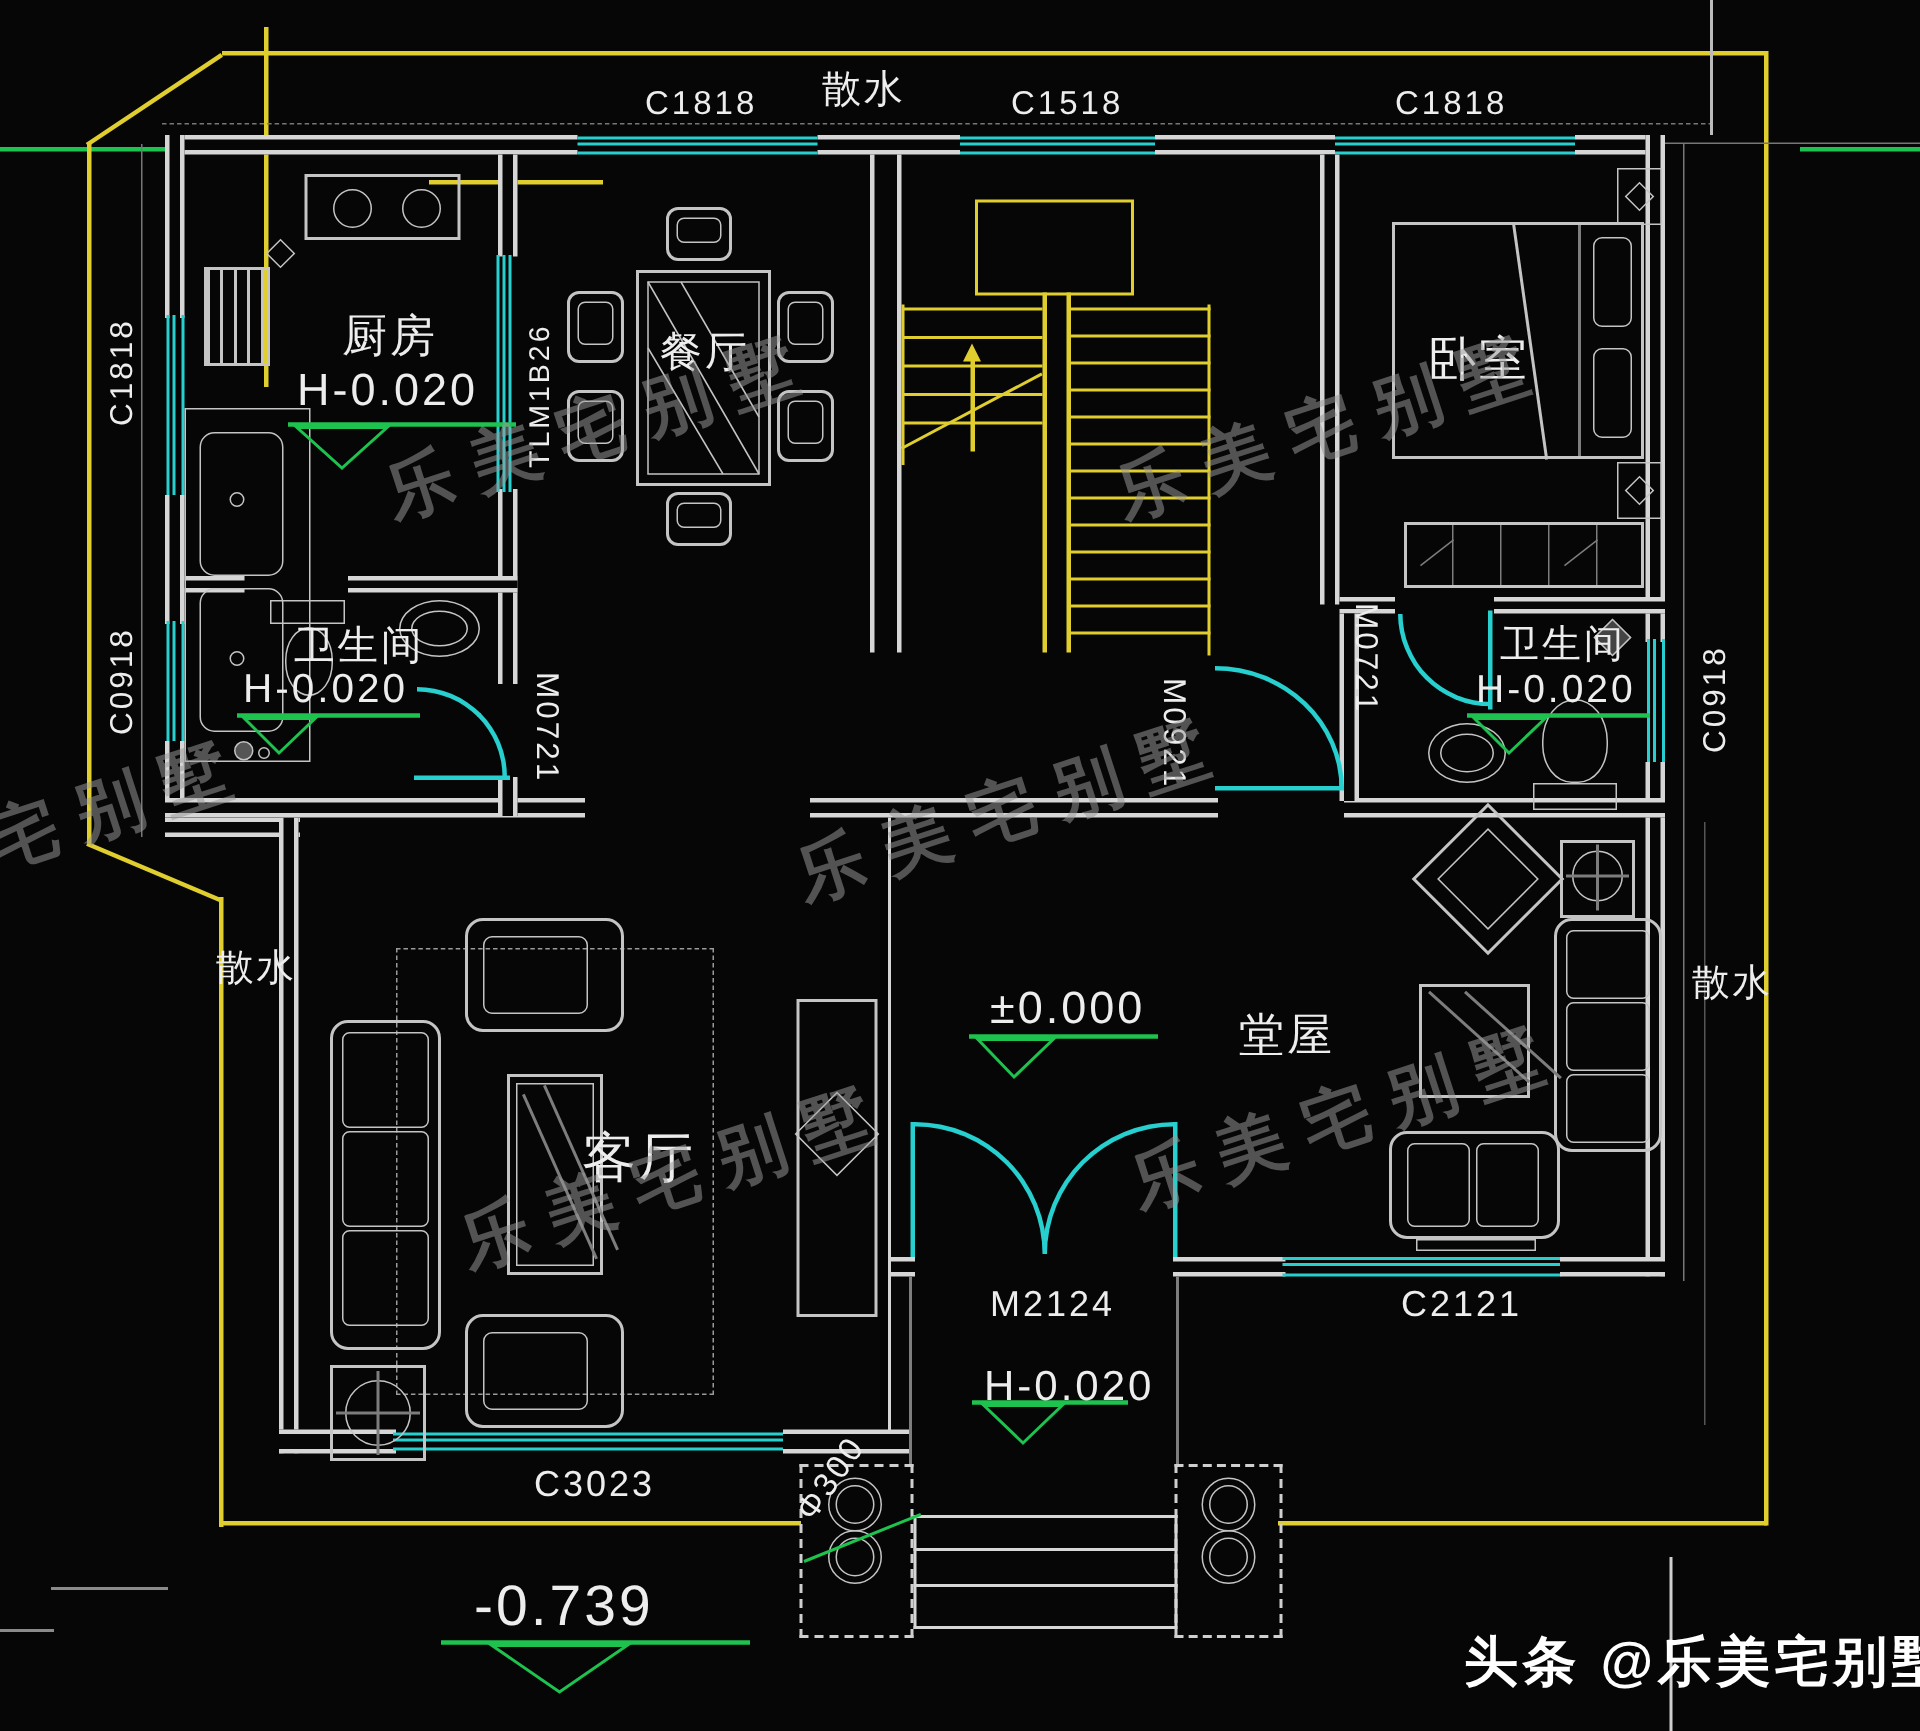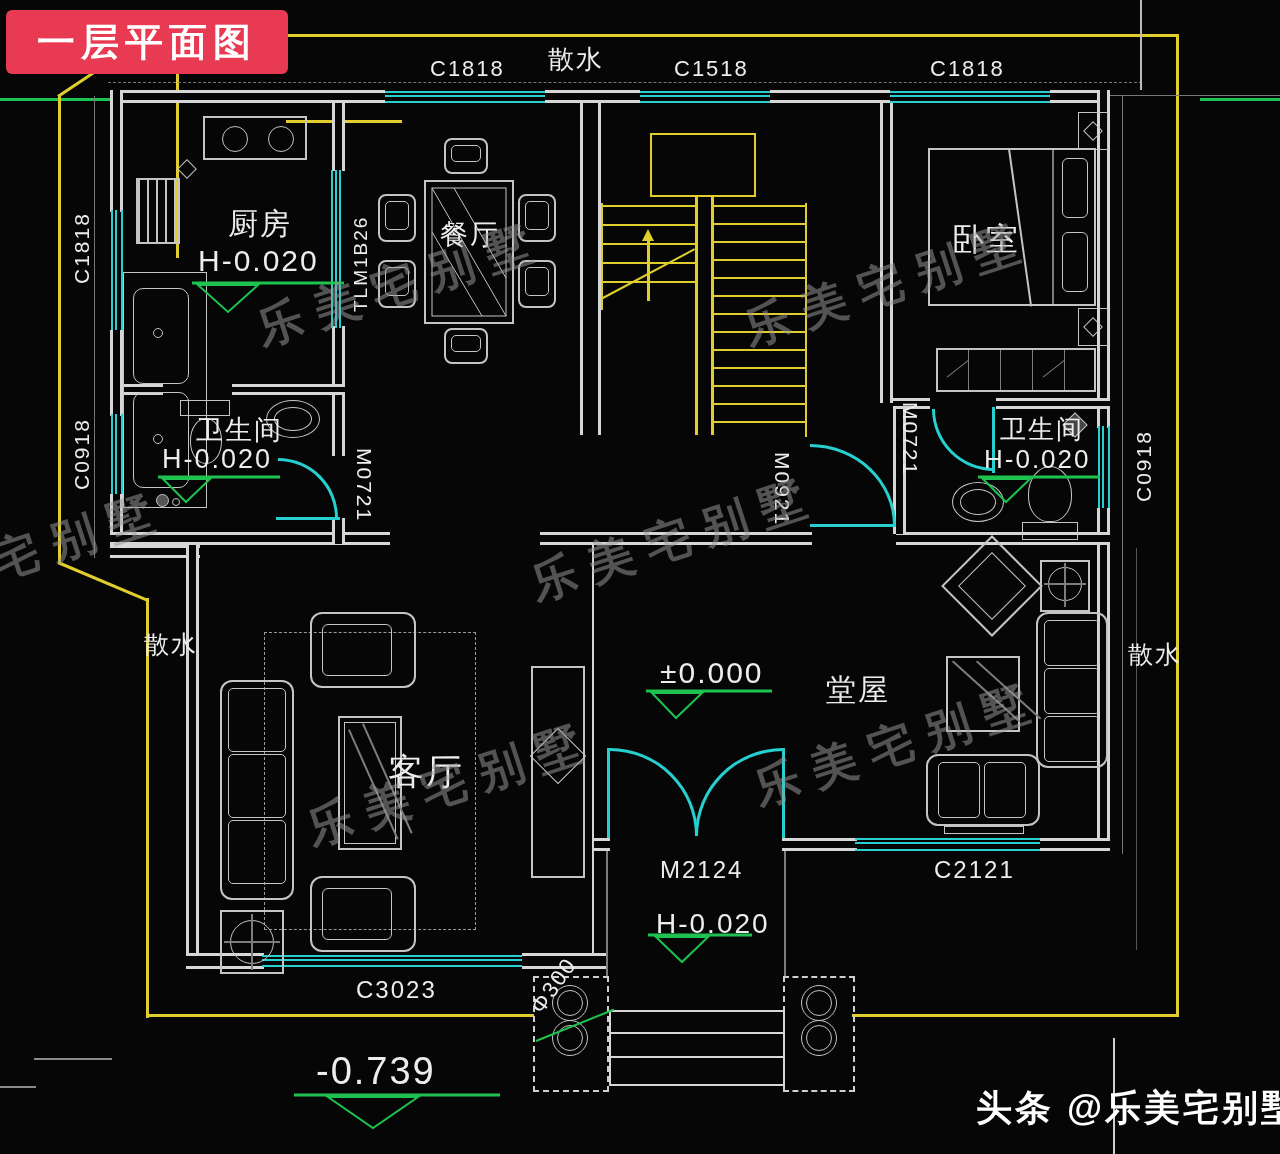--- a/index.html
+++ b/index.html
@@ -326,18 +326,15 @@
   <div class="abs lab vccw" style="left:1132px;top:502px;font-size:21px">C0918</div>
   <div class="abs lab" style="left:536px;top:998px;font-size:22px;transform:rotate(-55deg);transform-origin:left center">Φ300</div>
 
   <div class="abs wm" style="left:258px;top:300px">乐美宅别墅</div>
   <div class="abs wm" style="left:745px;top:300px">乐美宅别墅</div>
   <div class="abs wm" style="left:532px;top:555px">乐美宅别墅</div>
   <div class="abs wm" style="left:308px;top:800px">乐美宅别墅</div>
   <div class="abs wm" style="left:755px;top:760px">乐美宅别墅</div>
   <div class="abs wm" style="left:-120px;top:570px">乐美宅别墅</div>
 
-  <div class="abs badge" style="left:6px;top:10px;width:282px;height:64px">
-    <span>一层平面图</span>
-  </div>
   <div class="abs footer" style="left:976px;top:1084px">头条 @乐美宅别墅</div>
 
 </div>
 
 </body></html>

